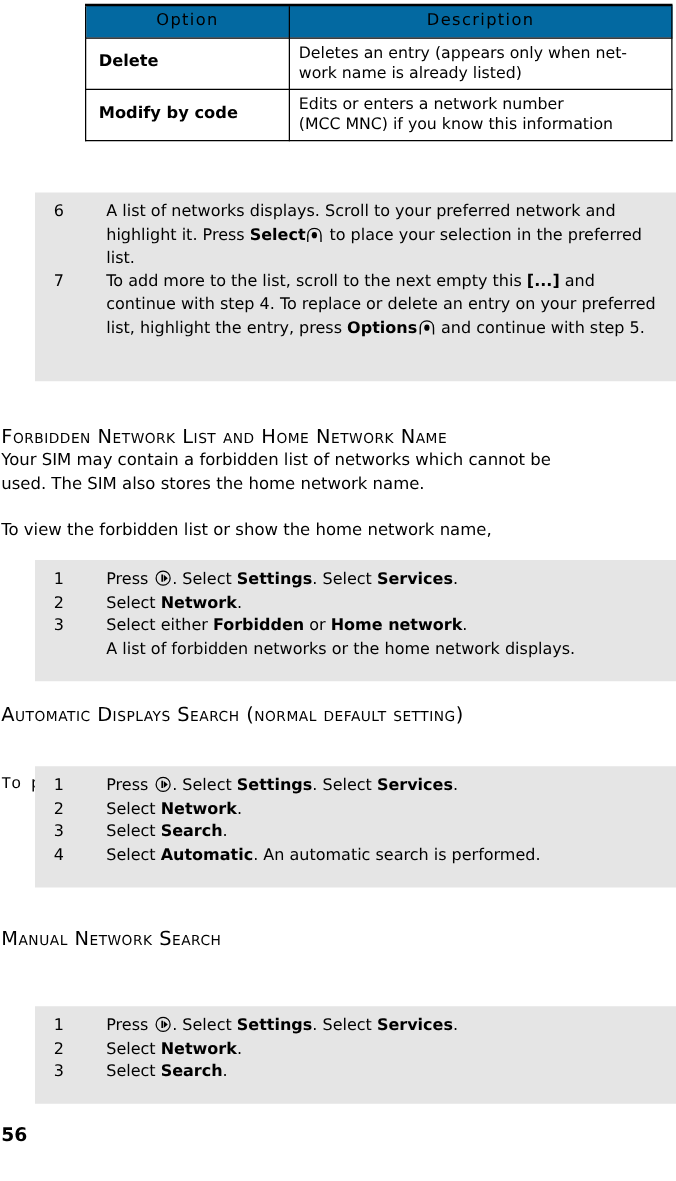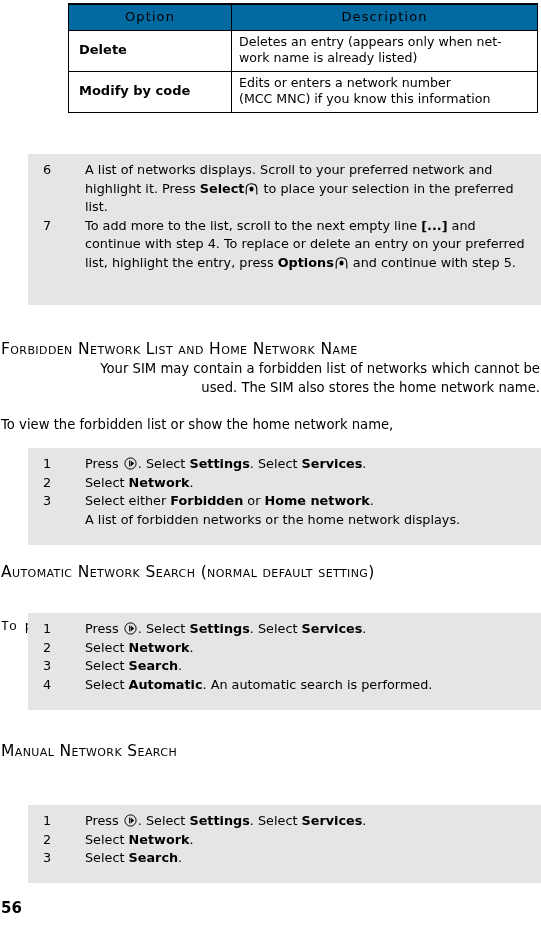--- a/index.html
+++ b/index.html
@@ -165,29 +165,29 @@
   <div class="proc" style="top:154px;height:151px;">
     <div class="step">
       <div class="num">6</div>
       <div class="body"><span>A list of networks displays. Scroll to your preferred network and highlight it. Press </span><b>Select</b><span class="ico-soft"><svg width="13" height="12" viewBox="0 0 13 12">
               <path d="M1.2 11.5 L1.2 6.2 C1.2 2.6 3.6 0.7 6.5 0.7 C9.4 0.7 11.8 2.6 11.8 6.2 L11.8 11.5" fill="none" stroke="#000" stroke-width="1.1"></path>
               <ellipse cx="6.5" cy="6.1" rx="2.1" ry="2.5" fill="#000"></ellipse>
             </svg></span><span> to place your selection in the preferred list.</span></div>
     </div>
     <div class="step">
       <div class="num">7</div>
-      <div class="body"><span>To add more to the list, scroll to the next empty line </span><b>[...]</b><span> and continue with step 4. To replace or delete an entry on your preferred list, highlight the entry, press </span><b>Options</b><span class="ico-soft"><svg width="13" height="12" viewBox="0 0 13 12">
+      <div class="body"><span>To add more to the list, scroll to the next empty this </span><b>[...]</b><span> and continue with step 4. To replace or delete an entry on your preferred list, highlight the entry, press </span><b>Options</b><span class="ico-soft"><svg width="13" height="12" viewBox="0 0 13 12">
               <path d="M1.2 11.5 L1.2 6.2 C1.2 2.6 3.6 0.7 6.5 0.7 C9.4 0.7 11.8 2.6 11.8 6.2 L11.8 11.5" fill="none" stroke="#000" stroke-width="1.1"></path>
               <ellipse cx="6.5" cy="6.1" rx="2.1" ry="2.5" fill="#000"></ellipse>
             </svg></span><span> and continue with step 5.</span></div>
     </div>
   </div>
 
   <div class="sec-head" style="top:340px;">Forbidden Network List and Home Network Name</div>
-  <div class="para" style="top:360px;text-align:right;">
+  <div class="para" style="top:360px;">
     <span style="display: block;">Your SIM may contain a forbidden list of networks which cannot be</span>
     <span style="display: block;">used. The SIM also stores the home network name.</span>
   </div>
   <div class="para" style="top:416px;">To view the forbidden list or show the home network name,</div>
 
   <div class="proc" style="top:448px;height:97px;">
     <div class="step">
       <div class="num">1</div>
       <div class="body"><span>Press </span><span class="ico-menu"><svg width="13" height="13" viewBox="0 0 13 13">
               <circle cx="6.5" cy="6.5" r="5.6" fill="none" stroke="#000" stroke-width="1"></circle>
@@ -198,21 +198,21 @@
     <div class="step">
       <div class="num">2</div>
       <div class="body"><span>Select  </span><b>Network</b><span>.</span></div>
     </div>
     <div class="step">
       <div class="num">3</div>
       <div class="body"><span>Select either  </span><b>Forbidden</b><span> or  </span><b>Home network</b><span>.</span><br><span>A list of forbidden networks or the home network displays.</span></div>
     </div>
   </div>
 
-  <div class="sec-head" style="top:563px;">Automatic Network Search (normal default setting)</div>
+  <div class="sec-head" style="top:563px;">Automatic Displays Search (normal default setting)</div>
   <div class="para" style="top:618px;font-family:Liberation Mono, monospace;">To perform an automatic search from the preferred list,</div>
 
   <div class="proc" style="top:613px;height:97px;">
     <div class="step">
       <div class="num">1</div>
       <div class="body"><span>Press </span><span class="ico-menu"><svg width="13" height="13" viewBox="0 0 13 13">
               <circle cx="6.5" cy="6.5" r="5.6" fill="none" stroke="#000" stroke-width="1"></circle>
               <rect x="5.1" y="3.6" width="1.3" height="5.8" fill="#000"></rect>
               <path d="M7.0 3.7 L10.2 6.5 L7.0 9.3 Z" fill="#000"></path>
             </svg></span><span>. Select  </span><b>Settings</b><span>. Select  </span><b>Services</b><span>.</span></div>

